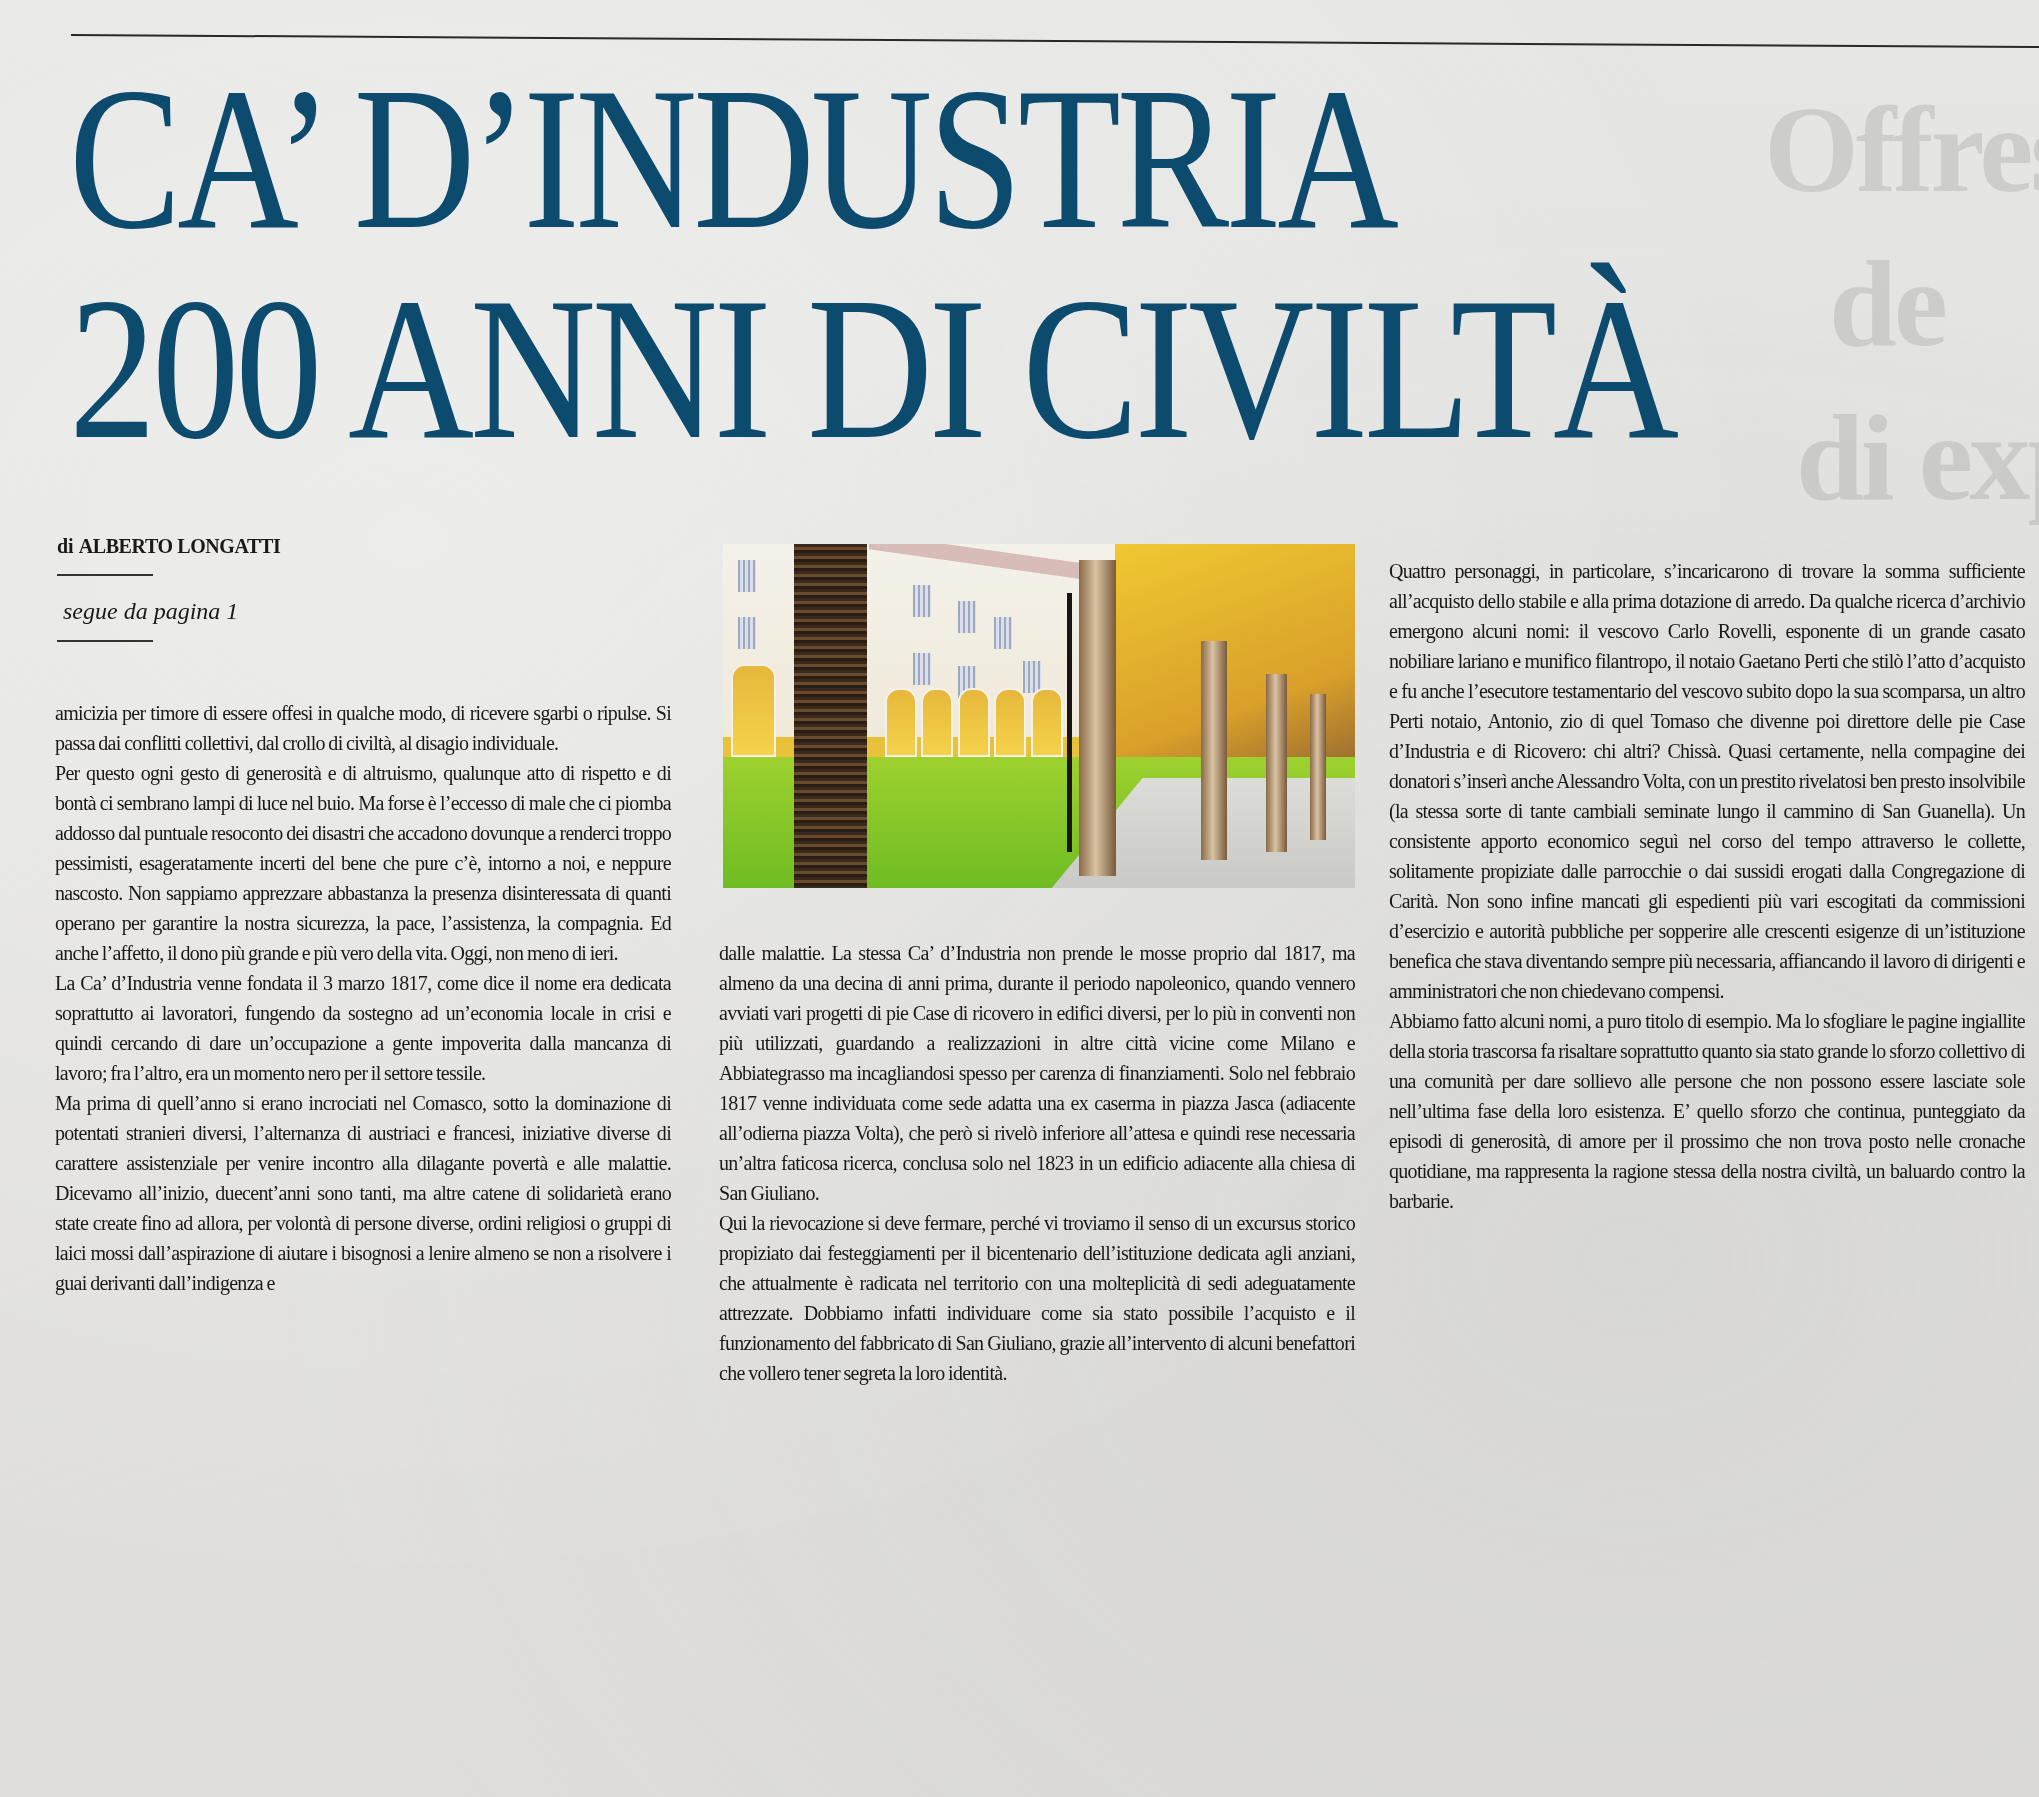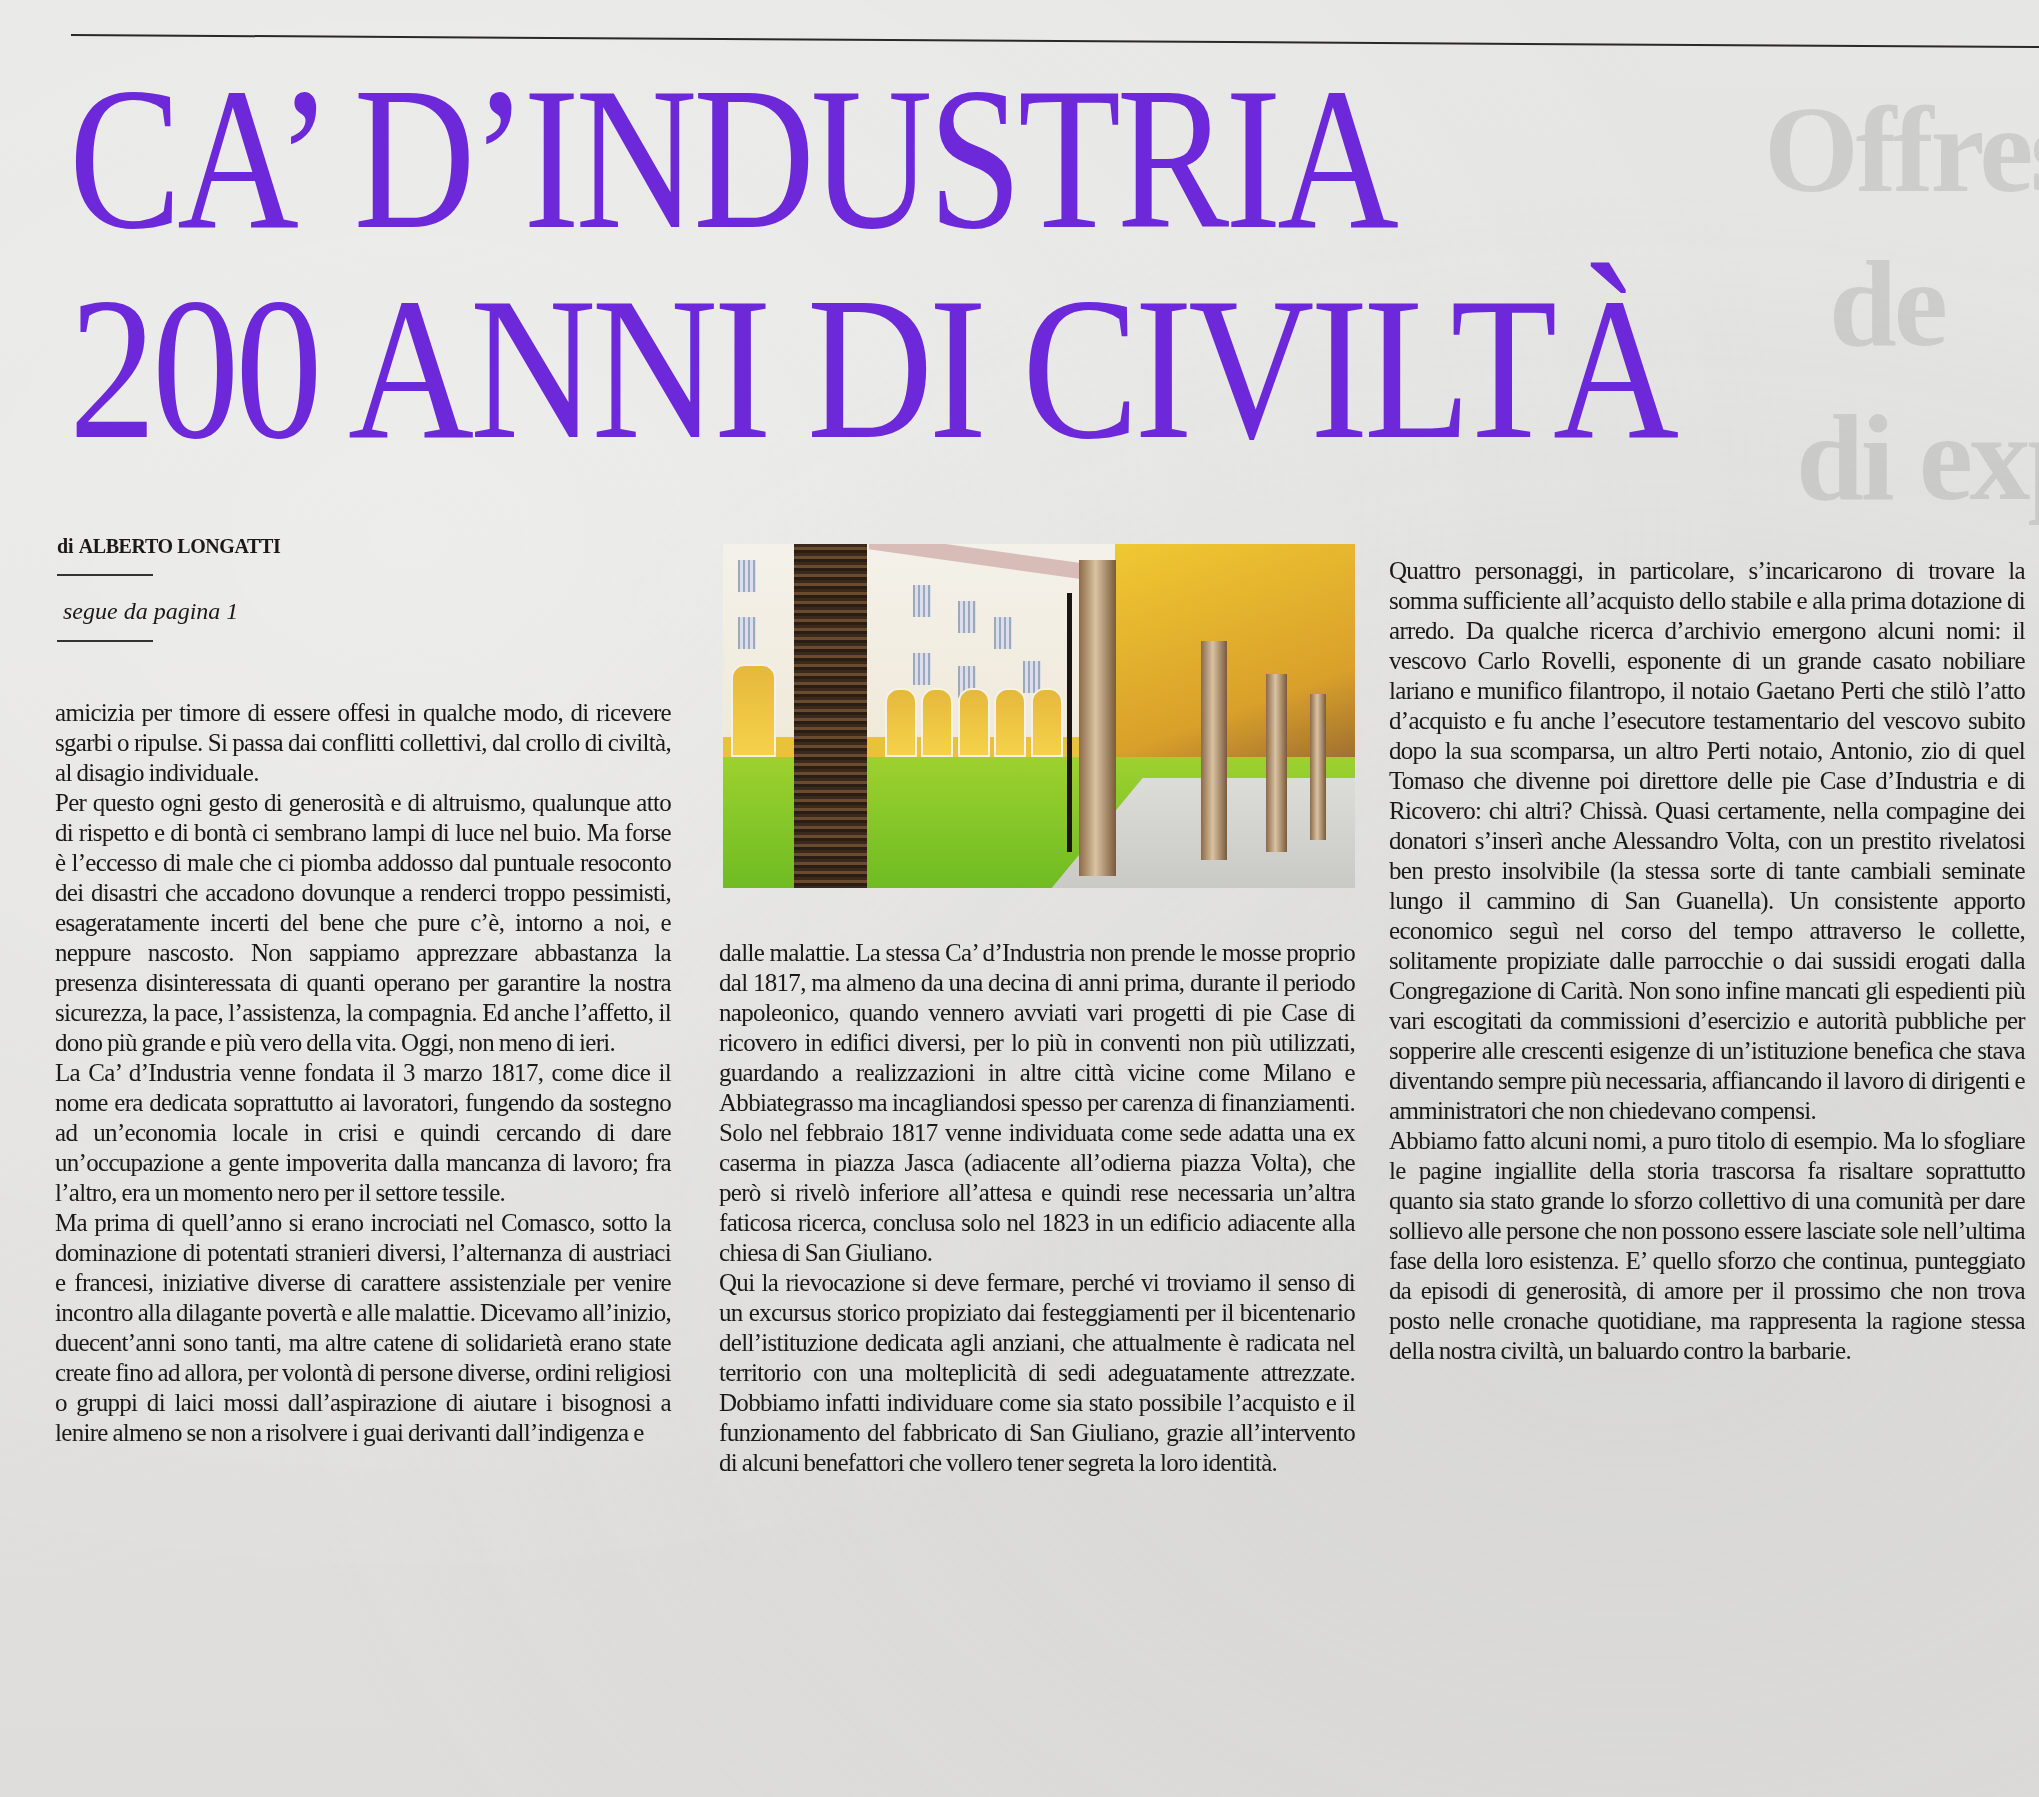--- a/index.html
+++ b/index.html
@@ -9,31 +9,31 @@
     background-image:
       radial-gradient(ellipse at 20% 30%, rgba(255,255,255,0.35), transparent 60%),
       radial-gradient(ellipse at 80% 70%, rgba(200,200,198,0.35), transparent 60%),
       linear-gradient(180deg, #e6e6e4 0%, #dedddb 100%);
     font-family: "Liberation Serif", "DejaVu Serif", serif;
     color:#1a1818;
   }
   .top-rule { position:absolute; left:71px; top:34px; width:1969px; height:1.6px; background:#2a2828; transform:rotate(0.35deg); transform-origin:left; }
   .bleed { position:absolute; right:-32px; top:73px; width:308px; height:486px; opacity:0.14; font-family:"Liberation Serif", serif; font-weight:bold; color:#444; font-size:122px; line-height:154px; letter-spacing:-3.2px; }
   .bleed div { white-space:nowrap; }
-  .headline { position:absolute; left:69px; top:57px; margin:0; font-family:"Liberation Serif","DejaVu Serif",serif; font-weight:normal; color:#6d28d9; line-height:1; }
+  .headline { position:absolute; left:69px; top:57px; margin:0; font-family:"Liberation Serif","DejaVu Serif",serif; font-weight:normal; color:#0c4a6e; line-height:1; }
   .headline .l1 { display:block; font-size:203px; letter-spacing:-4.9px; transform:scaleX(0.83); transform-origin:left; white-space:nowrap; }
   .headline .l2 { display:block; font-size:203px; letter-spacing:-4.9px; margin-top:6.5px; transform:scaleX(0.86); transform-origin:left; white-space:nowrap; }
 
   .byline { position:absolute; left:57px; top:535px; font-size:20px; }
   .byline .pre { font-weight:bold; }
   .byline .name { font-weight:bold; letter-spacing:-0.4px; }
   .rule-short { position:absolute; left:57px; width:96px; height:1.6px; background:#333; }
   .kicker { position:absolute; left:63px; top:598px; font-style:italic; font-size:24px; }
 
-  .col { position:absolute; font-size:25px; line-height:30px; text-align:justify; letter-spacing:-0.7px; word-spacing:-0.8px; }
+  .col { position:absolute; font-size:20px; line-height:30px; text-align:justify; letter-spacing:-0.7px; word-spacing:-0.8px; }
   .col p { margin:0; text-indent:0; }
   .col1 { left:55px; top:668px; width:616px;margin-top:30px; }
   .col2 { left:719px; top:938px; width:636px; }
   .col3 { left:1389px; top:556px; width:636px; }
 
   .photo { position:absolute; left:723px; top:544px; width:632px; height:344px; overflow:hidden; background:#f1efe6; }
   .photo .wall { position:absolute; left:0; top:0; width:100%; height:62%; background:linear-gradient(180deg,#f4f1ea 0%,#efe9d8 100%); }
   .photo .roof { position:absolute; left:146px; top:8px; width:267px; height:16px; background:#b88; transform:skewY(8deg); opacity:.5; }
   .photo .yellowband { position:absolute; left:0; top:56%; width:100%; height:6%; background:#e8c23a; }
   .photo .arch { position:absolute; bottom:38%; width:27.5px; height:65px; background:linear-gradient(180deg,#e6b83c,#f5d24a); border-radius:13.8px 13.8px 0 0; border:2.4px solid #f4f1ea; }

